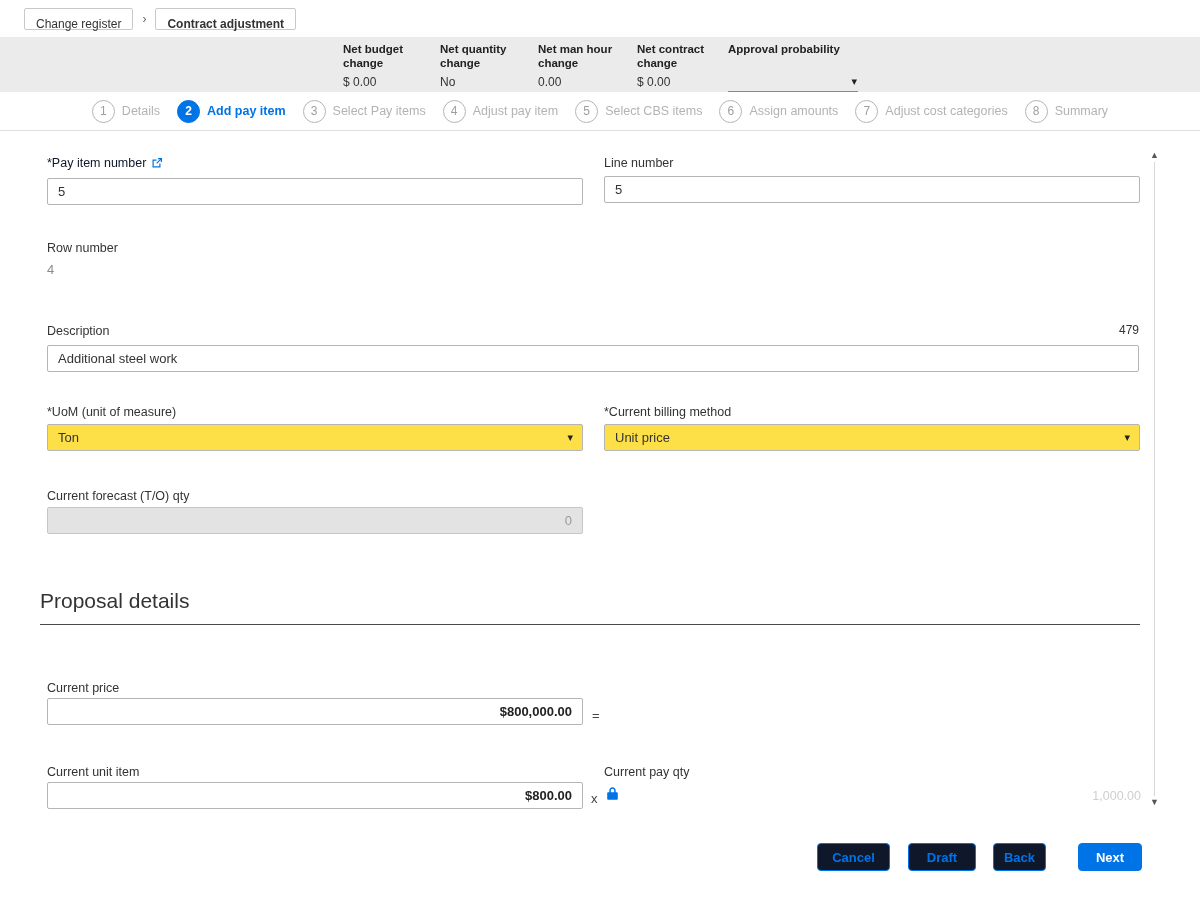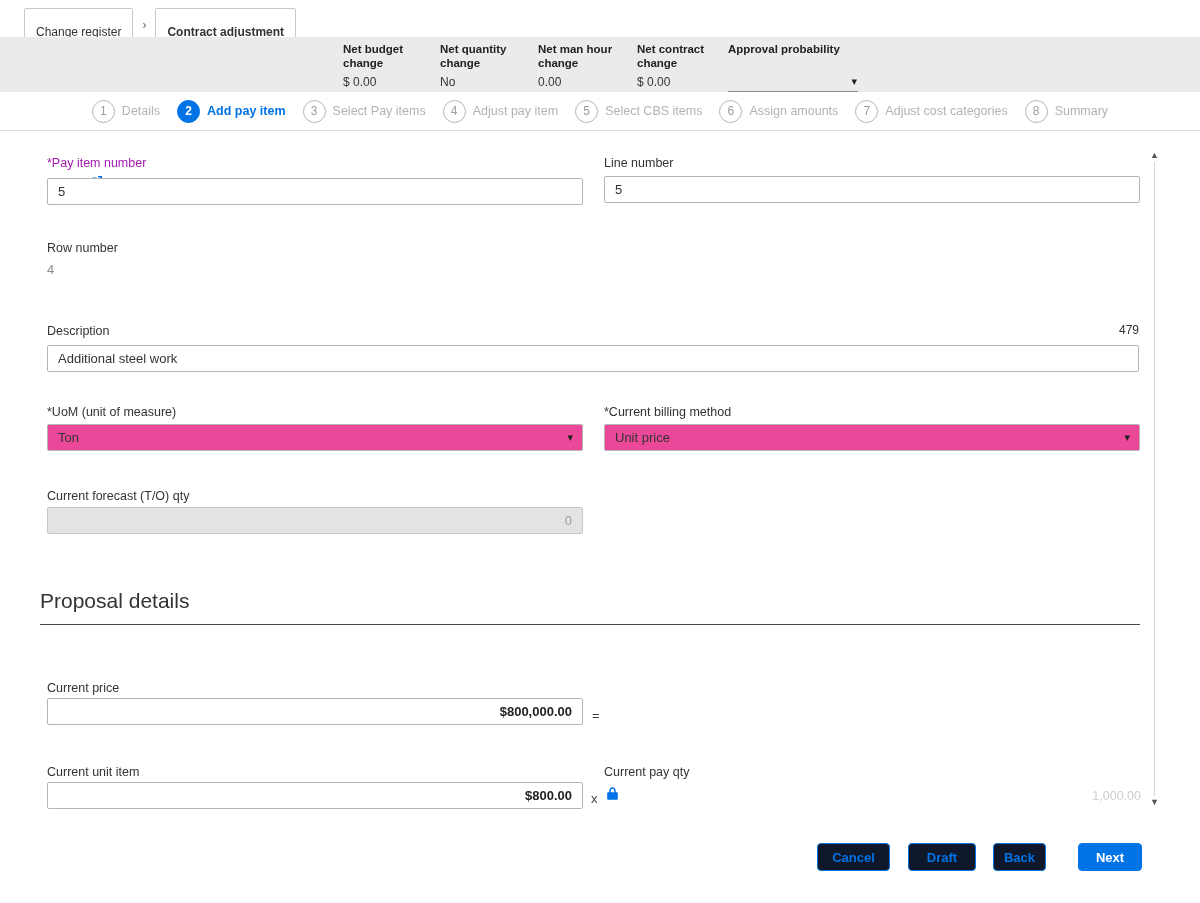--- a/index.html
+++ b/index.html
@@ -2,21 +2,21 @@
 <html><head>
 <meta charset="utf-8">
 <style>
   * { margin:0; padding:0; box-sizing:border-box; }
   html,body { background:#fff; }
   body { font-family:"Liberation Sans", sans-serif; color:#333; }
   .page { position:relative; width:1200px; height:903px; background:#fff; overflow:hidden; }
 
   
   .breadcrumb { position:absolute; top:8px; left:24px; display:flex; align-items:center; gap:9px; }
-  .crumb { height:22px; padding:16px 11px; background:#fff; border:1px solid #c9c9c9; border-radius:2px;
+  .crumb { height:22px; padding:8px 11px; background:#fff; border:1px solid #c9c9c9; border-radius:2px;
            font-size:12px; color:#333; font-family:inherit; cursor:pointer; }
   .crumb.bold { font-weight:bold; }
   .crumb-sep { font-size:12px; color:#666; }
 
   
   .summary-bar { position:absolute; top:37px; left:0; width:1200px; height:55px; background:#ebebeb; }
   .metric { position:absolute; top:6px; width:86px; }
   .metric-label { font-size:11.5px; font-weight:bold; color:#222; line-height:1.2; }
   .metric-value { position:absolute; top:32px; left:0; font-size:12px; color:#333; white-space:nowrap; }
   .approval { position:absolute; top:6px; left:728px; width:150px; }
@@ -31,28 +31,28 @@
              border-bottom:1px solid #dedede; display:flex; align-items:center; justify-content:center; gap:17px; }
   .step { display:flex; align-items:center; gap:7px; cursor:pointer; }
   .step-circle { width:23px; height:23px; border-radius:50%; border:1px solid #b5b5b5; color:#9e9e9e;
                  display:flex; align-items:center; justify-content:center; font-size:12px; background:#fff; }
   .step-label { font-size:12.5px; color:#b3b3b3; white-space:nowrap; }
   .step.active .step-circle { background:#0073e6; border-color:#0073e6; color:#fff; font-weight:bold; }
   .step.active .step-label { color:#0073e6; font-weight:bold; }
 
   
   .field-label { position:absolute; font-size:12.5px; color:#333; white-space:nowrap; }
-  .field-label.link { color:#a21caf; display:flex; align-items:center; gap:5px; cursor:pointer;flex-direction:column; }
+  .field-label.link { color:#0f172a; display:flex; align-items:center; gap:5px; cursor:pointer; }
   .text-input { position:absolute; height:27px; border:1px solid #b5b5b5; border-radius:2px;
                 padding:0 10px; font-size:13px; color:#333; font-family:inherit; background:#fff; }
   .text-input.money { text-align:right; font-weight:bold; color:#222; }
   .text-input.disabled { background:#e3e3e3; border-color:#c6c6c6; color:#9a9a9a; text-align:right; font-weight:normal; }
   .static-value { position:absolute; font-size:13px; color:#8c8c8c; }
   .char-count { position:absolute; font-size:12px; color:#333; }
-  .dropdown { position:absolute; height:27px; border:1px solid #b5b5b5; border-radius:2px; background:#ec4899;
+  .dropdown { position:absolute; height:27px; border:1px solid #b5b5b5; border-radius:2px; background:#fde047;
               display:flex; align-items:center; justify-content:space-between; padding:0 9px 0 10px;
               font-size:13px; color:#333; cursor:pointer; }
   .operator { position:absolute; font-size:13px; color:#444; }
 
   .section-title { position:absolute; left:40px; top:589px; font-size:21px; color:#333; }
   .section-divider { position:absolute; left:40px; top:624px; width:1100px; height:1px; background:#4a4a4a; }
   .hint-text { position:absolute; left:47px; top:654px; font-size:12.5px; color:#333; }
   .pay-qty-value { position:absolute; left:960px; top:789px; width:181px; text-align:right;
                    font-size:12.5px; color:#cfcfcf; }
 

